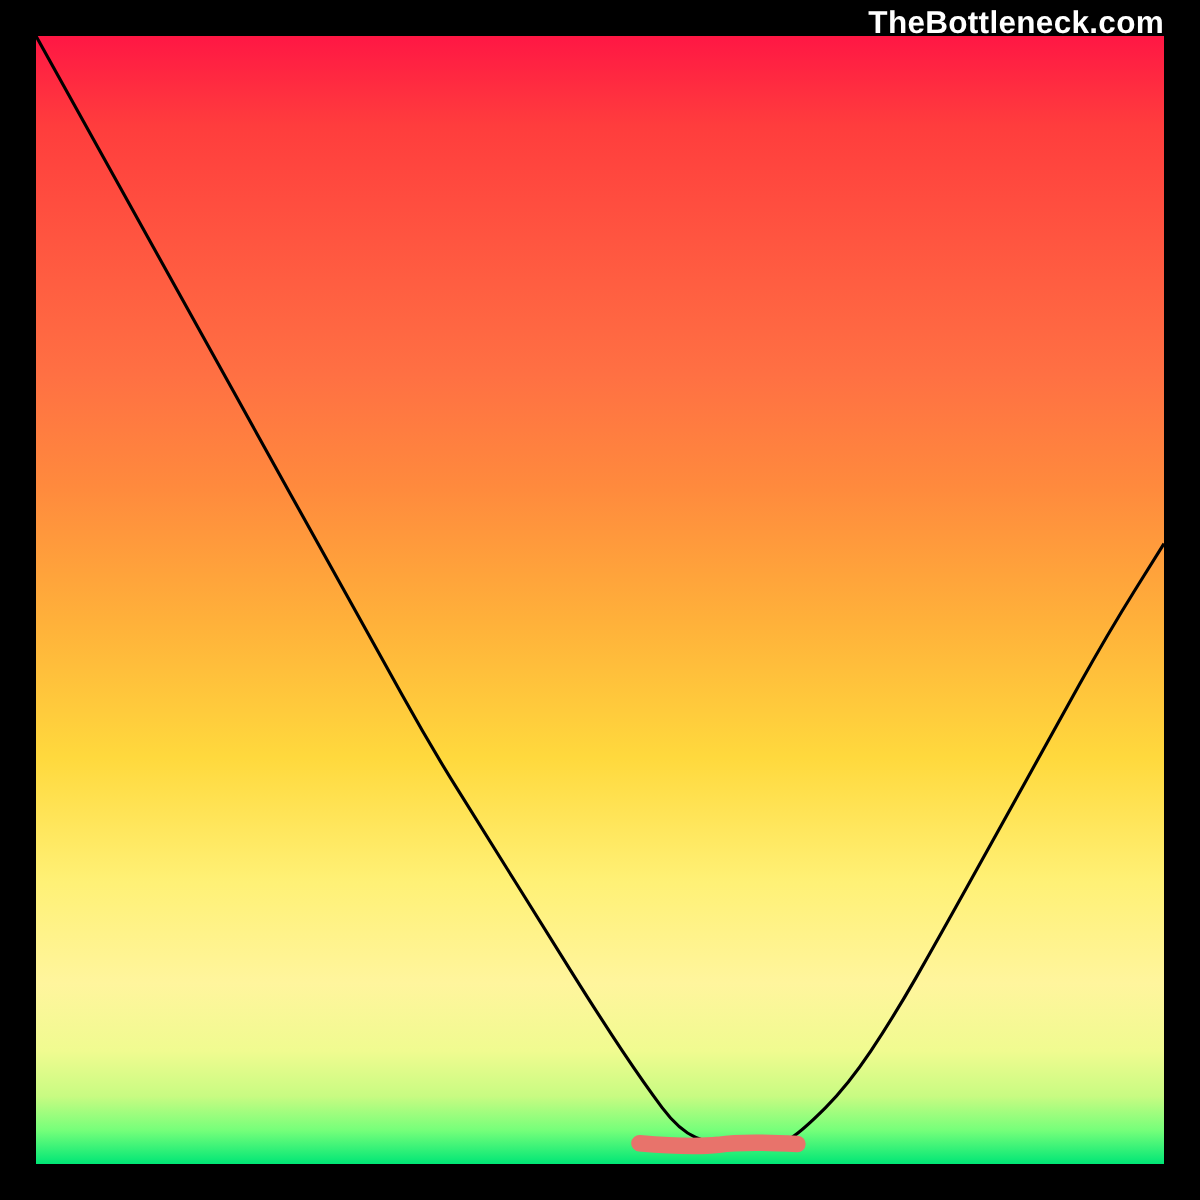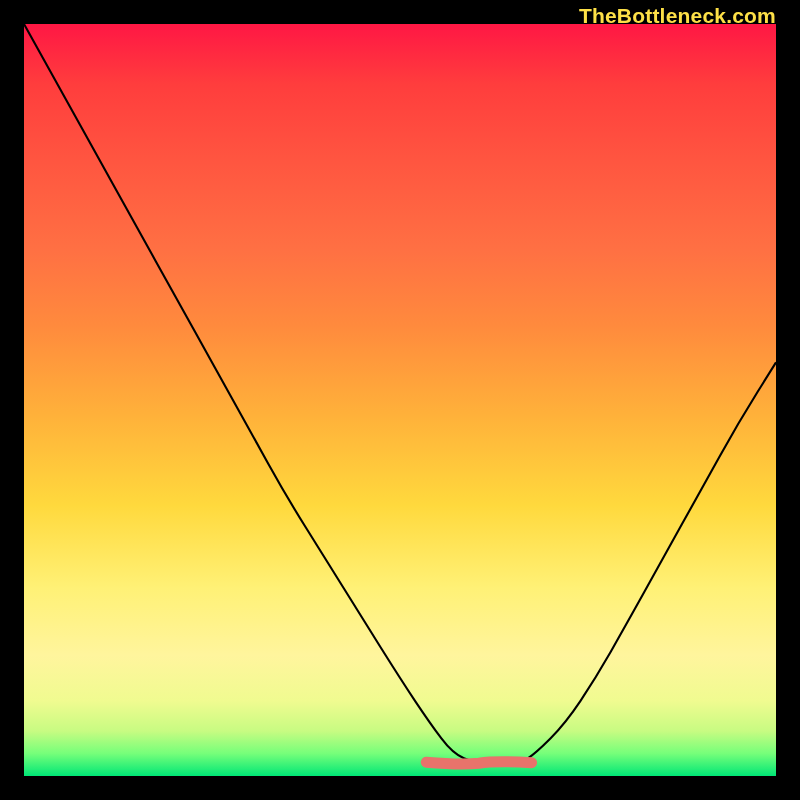--- a/index.html
+++ b/index.html
@@ -31,21 +31,21 @@
       #76ff7a 97%,
       #00e676 100%);
   }
   .watermark {
     position: absolute;
     top: 4px;
     right: 24px;
     font-family: Arial, Helvetica, sans-serif;
     font-size: 21px;
     font-weight: 600;
-    color: #fde047;
+    color: #ffffff;
     letter-spacing: 0.2px;
   }
   svg.overlay {
     position: absolute;
     left: 24px;
     top: 24px;
     width: 752px;
     height: 752px;
     overflow: visible;
   }

